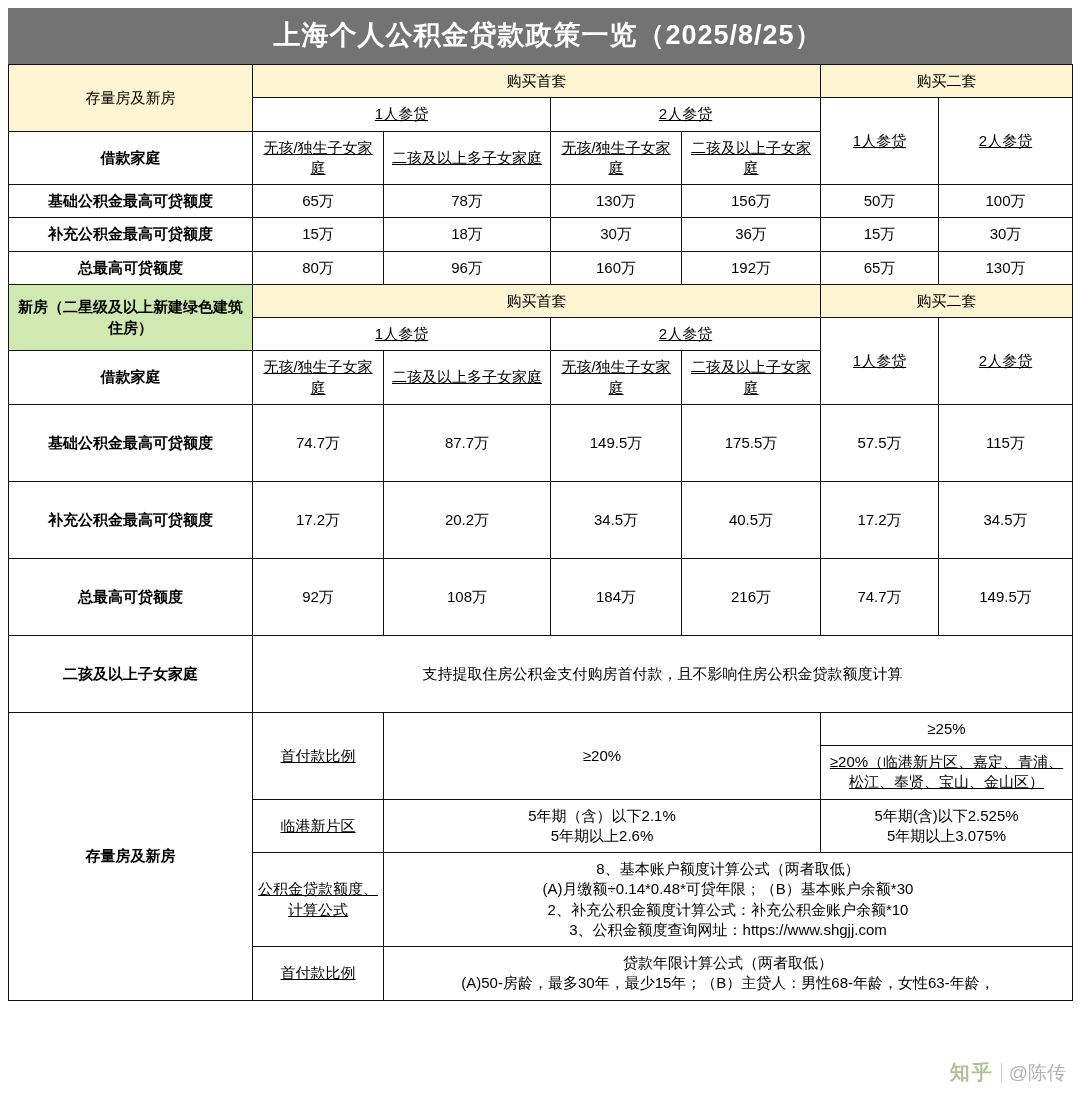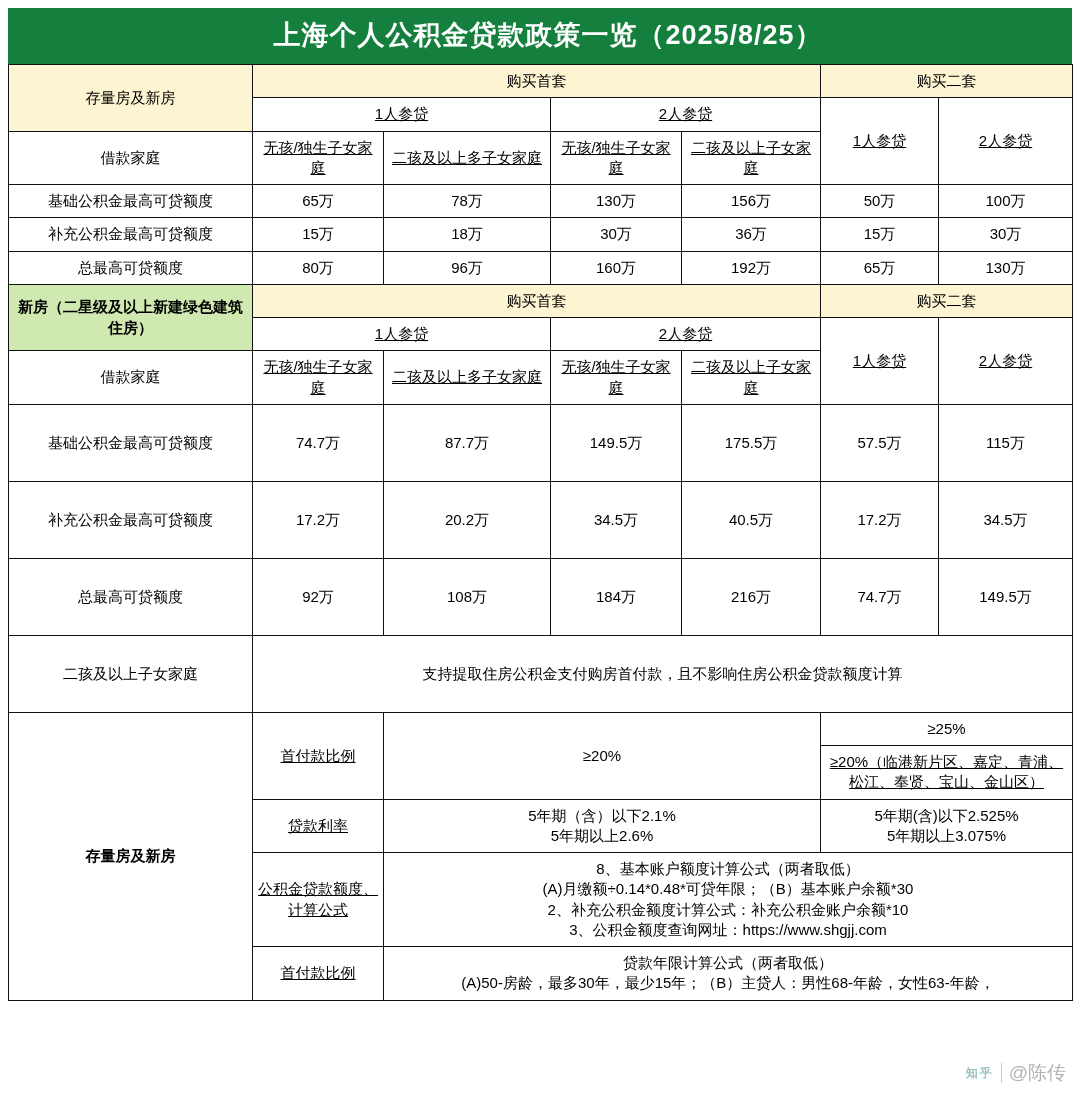--- a/index.html
+++ b/index.html
@@ -14,21 +14,21 @@
   }
   .page {
     width: 1080px;
     min-height: 1096px;
     position: relative;
     background: #ffffff;
     box-sizing: border-box;
     padding: 8px 8px 0 8px;
   }
   .title-bar {
-    background: #15803d;
+    background: #737373;
     color: #ffffff;
     font-size: 27px;
     font-weight: bold;
     text-align: center;
     padding: 9px 0 11px 16px;
     letter-spacing: 1px;
   }
   table.sheet {
     border-collapse: collapse;
     width: 1064px;
@@ -47,21 +47,21 @@
     background: #fdf4d2;
     font-weight: normal;
     font-size: 17px;
   }
   .hdr-green {
     background: #cfe9b0;
     font-weight: bold;
     font-size: 16px;
   }
   .rowlabel {
-    font-weight: normal;
+    font-weight: bold;
     font-size: 16px;
     text-align: center;
   }
   .sub {
     font-size: 15px;
     text-decoration: underline;
   }
   .val {
     font-size: 16px;
   }
@@ -92,22 +92,22 @@
     bottom: 10px;
     display: flex;
     align-items: center;
     gap: 7px;
     opacity: 0.45;
     font-size: 19px;
     color: #555555;
   }
   .wm-logo {
     font-weight: bold;
-    font-size: 12px;
-    color: #0f766e;
+    font-size: 20px;
+    color: #4d7c0f;
     letter-spacing: 2px;
   }
   .wm-divider {
     width: 1px;
     height: 20px;
     background: #999999;
   }
 </style>
 </head>
 <body>
@@ -228,21 +228,21 @@
     <tr>
       <td class="bigcat" rowspan="5">存量房及新房</td>
       <td class="sub" rowspan="2">首付款比例</td>
       <td class="val" colspan="3" rowspan="2">≥20%</td>
       <td class="val" colspan="2">≥25%</td>
     </tr>
     <tr>
       <td class="sub left" colspan="2">≥20%（临港新片区、嘉定、青浦、松江、奉贤、宝山、金山区）</td>
     </tr>
     <tr>
-      <td class="sub">贷款利率</td>
+      <td class="sub">临港新片区</td>
       <td class="val" colspan="3">
         <div>5年期（含）以下2.1%</div>
         <div>5年期以上2.6%</div>
       </td>
       <td class="val" colspan="2">
         <div>5年期(含)以下2.525%</div>
         <div>5年期以上3.075%</div>
       </td>
     </tr>
     <tr>

